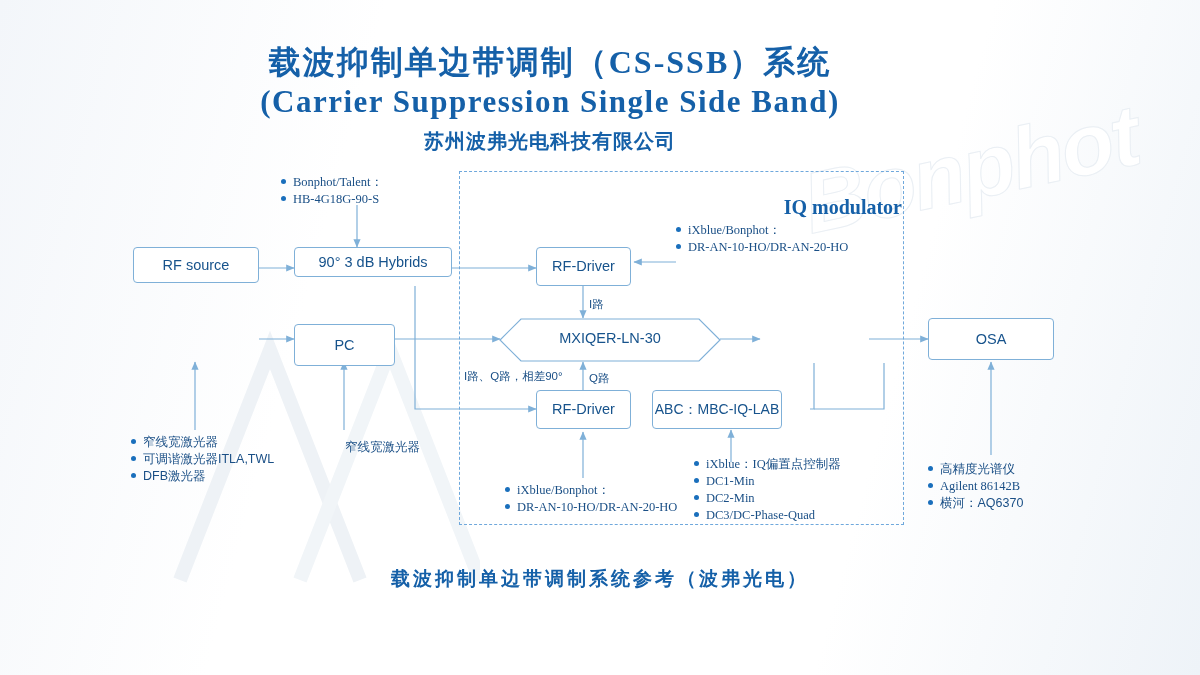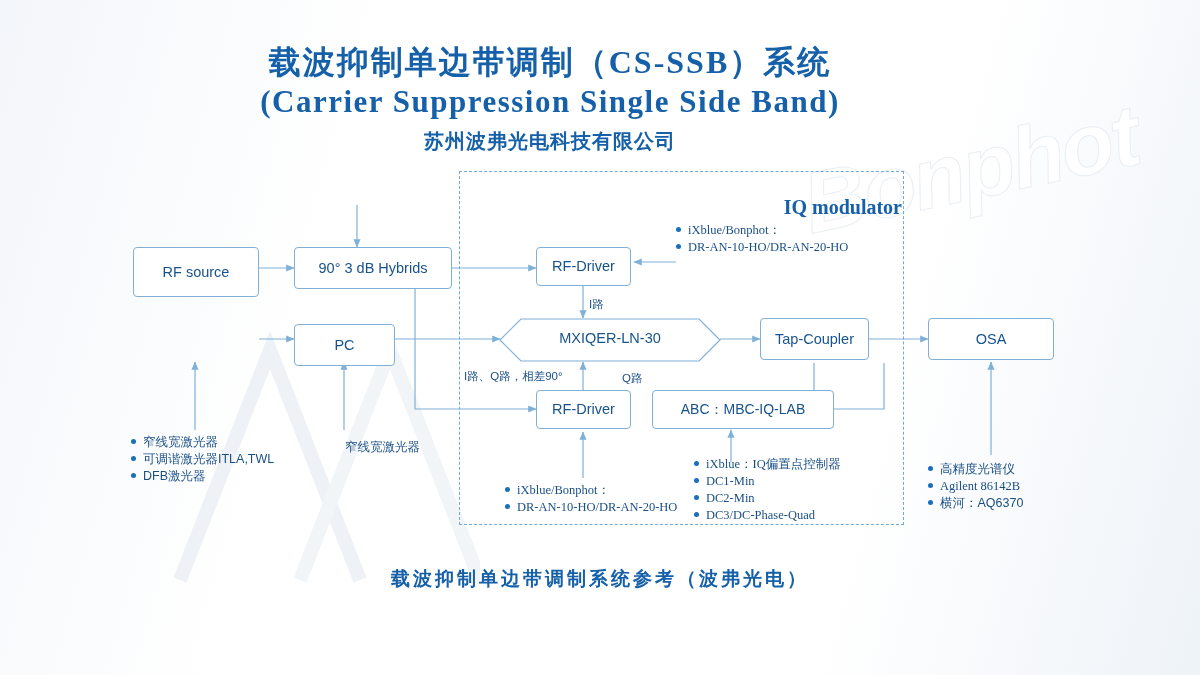--- a/index.html
+++ b/index.html
@@ -265,48 +265,57 @@
 
       <path d="M814,363 L814,409 L810,409"></path>
 
       <path d="M884,363 L884,409 L814,409"></path>
     </g>
   </svg>
 
   <div class="iq-box"></div>
   <div class="iq-label">IQ modulator</div>
 
-  <div class="block" style="left:133px;top:247px;width:126px;height:50px;">RF source</div>
-
-  <div class="block" style="left:294px;top:247px;width:158px;height:42px;">90°  3 dB Hybrids</div>
+  <div class="block" style="left:133px;top:247px;width:126px;height:36px;">RF source</div>
+
+  <div class="block" style="left:294px;top:247px;width:158px;height:30px;">90°  3 dB Hybrids</div>
 
   <div class="block" style="left:536px;top:247px;width:95px;height:39px;">RF-Driver</div>
 
 
   <div class="block" style="left:294px;top:324px;width:101px;height:42px;">PC</div>
 
   <div class="hexwrap">
     <svg width="222" height="44" viewBox="0 0 222 44">
       <polygon points="22,1 200,1 221,22 200,43 22,43 1,22" fill="#ffffff" stroke="#7fb0d8" stroke-width="1.2"></polygon>
     </svg>
     <span>MXIQER-LN-30</span>
   </div>
 
-  <div class="block" style="left:760px;top:318px;width:109px;height:42px;">Tap-Coupler</div>
 
   <div class="block" style="left:928px;top:318px;width:126px;height:42px;">OSA</div>
 
   <div class="block" style="left:536px;top:390px;width:95px;height:39px;">RF-Driver</div>
 
-  <div class="block small" style="left:652px;top:390px;width:182px;height:39px;">ABC：MBC-IQ-LAB</div>
+  <div class="block small" style="left:652px;top:390px;width:130px;height:39px;">ABC：MBC-IQ-LAB</div>
 
   <div class="elabel" style="left:589px;top:297px;">I路</div>
   <div class="elabel" style="left:464px;top:369px;">I路、Q路，相差90°</div>
-  <div class="elabel" style="left:622px;top:371px;">Q路</div>
-
+  <div class="elabel" style="left:589px;top:371px;">Q路</div>
+
+  <div class="ann" style="left:281px;top:174px;">
+    <div class="row">
+        <span class="dot"></span>
+        <span>Bonphot/Talent：</span>
+      </div>
+    <div class="row">
+        <span class="dot"></span>
+        <span>HB-4G18G-90-S</span>
+      </div>
+  </div>
 
   <div class="ann" style="left:676px;top:222px;">
     <div class="row">
         <span class="dot"></span>
         <span>iXblue/Bonphot：</span>
       </div>
     <div class="row">
         <span class="dot"></span>
         <span>DR-AN-10-HO/DR-AN-20-HO</span>
       </div>

